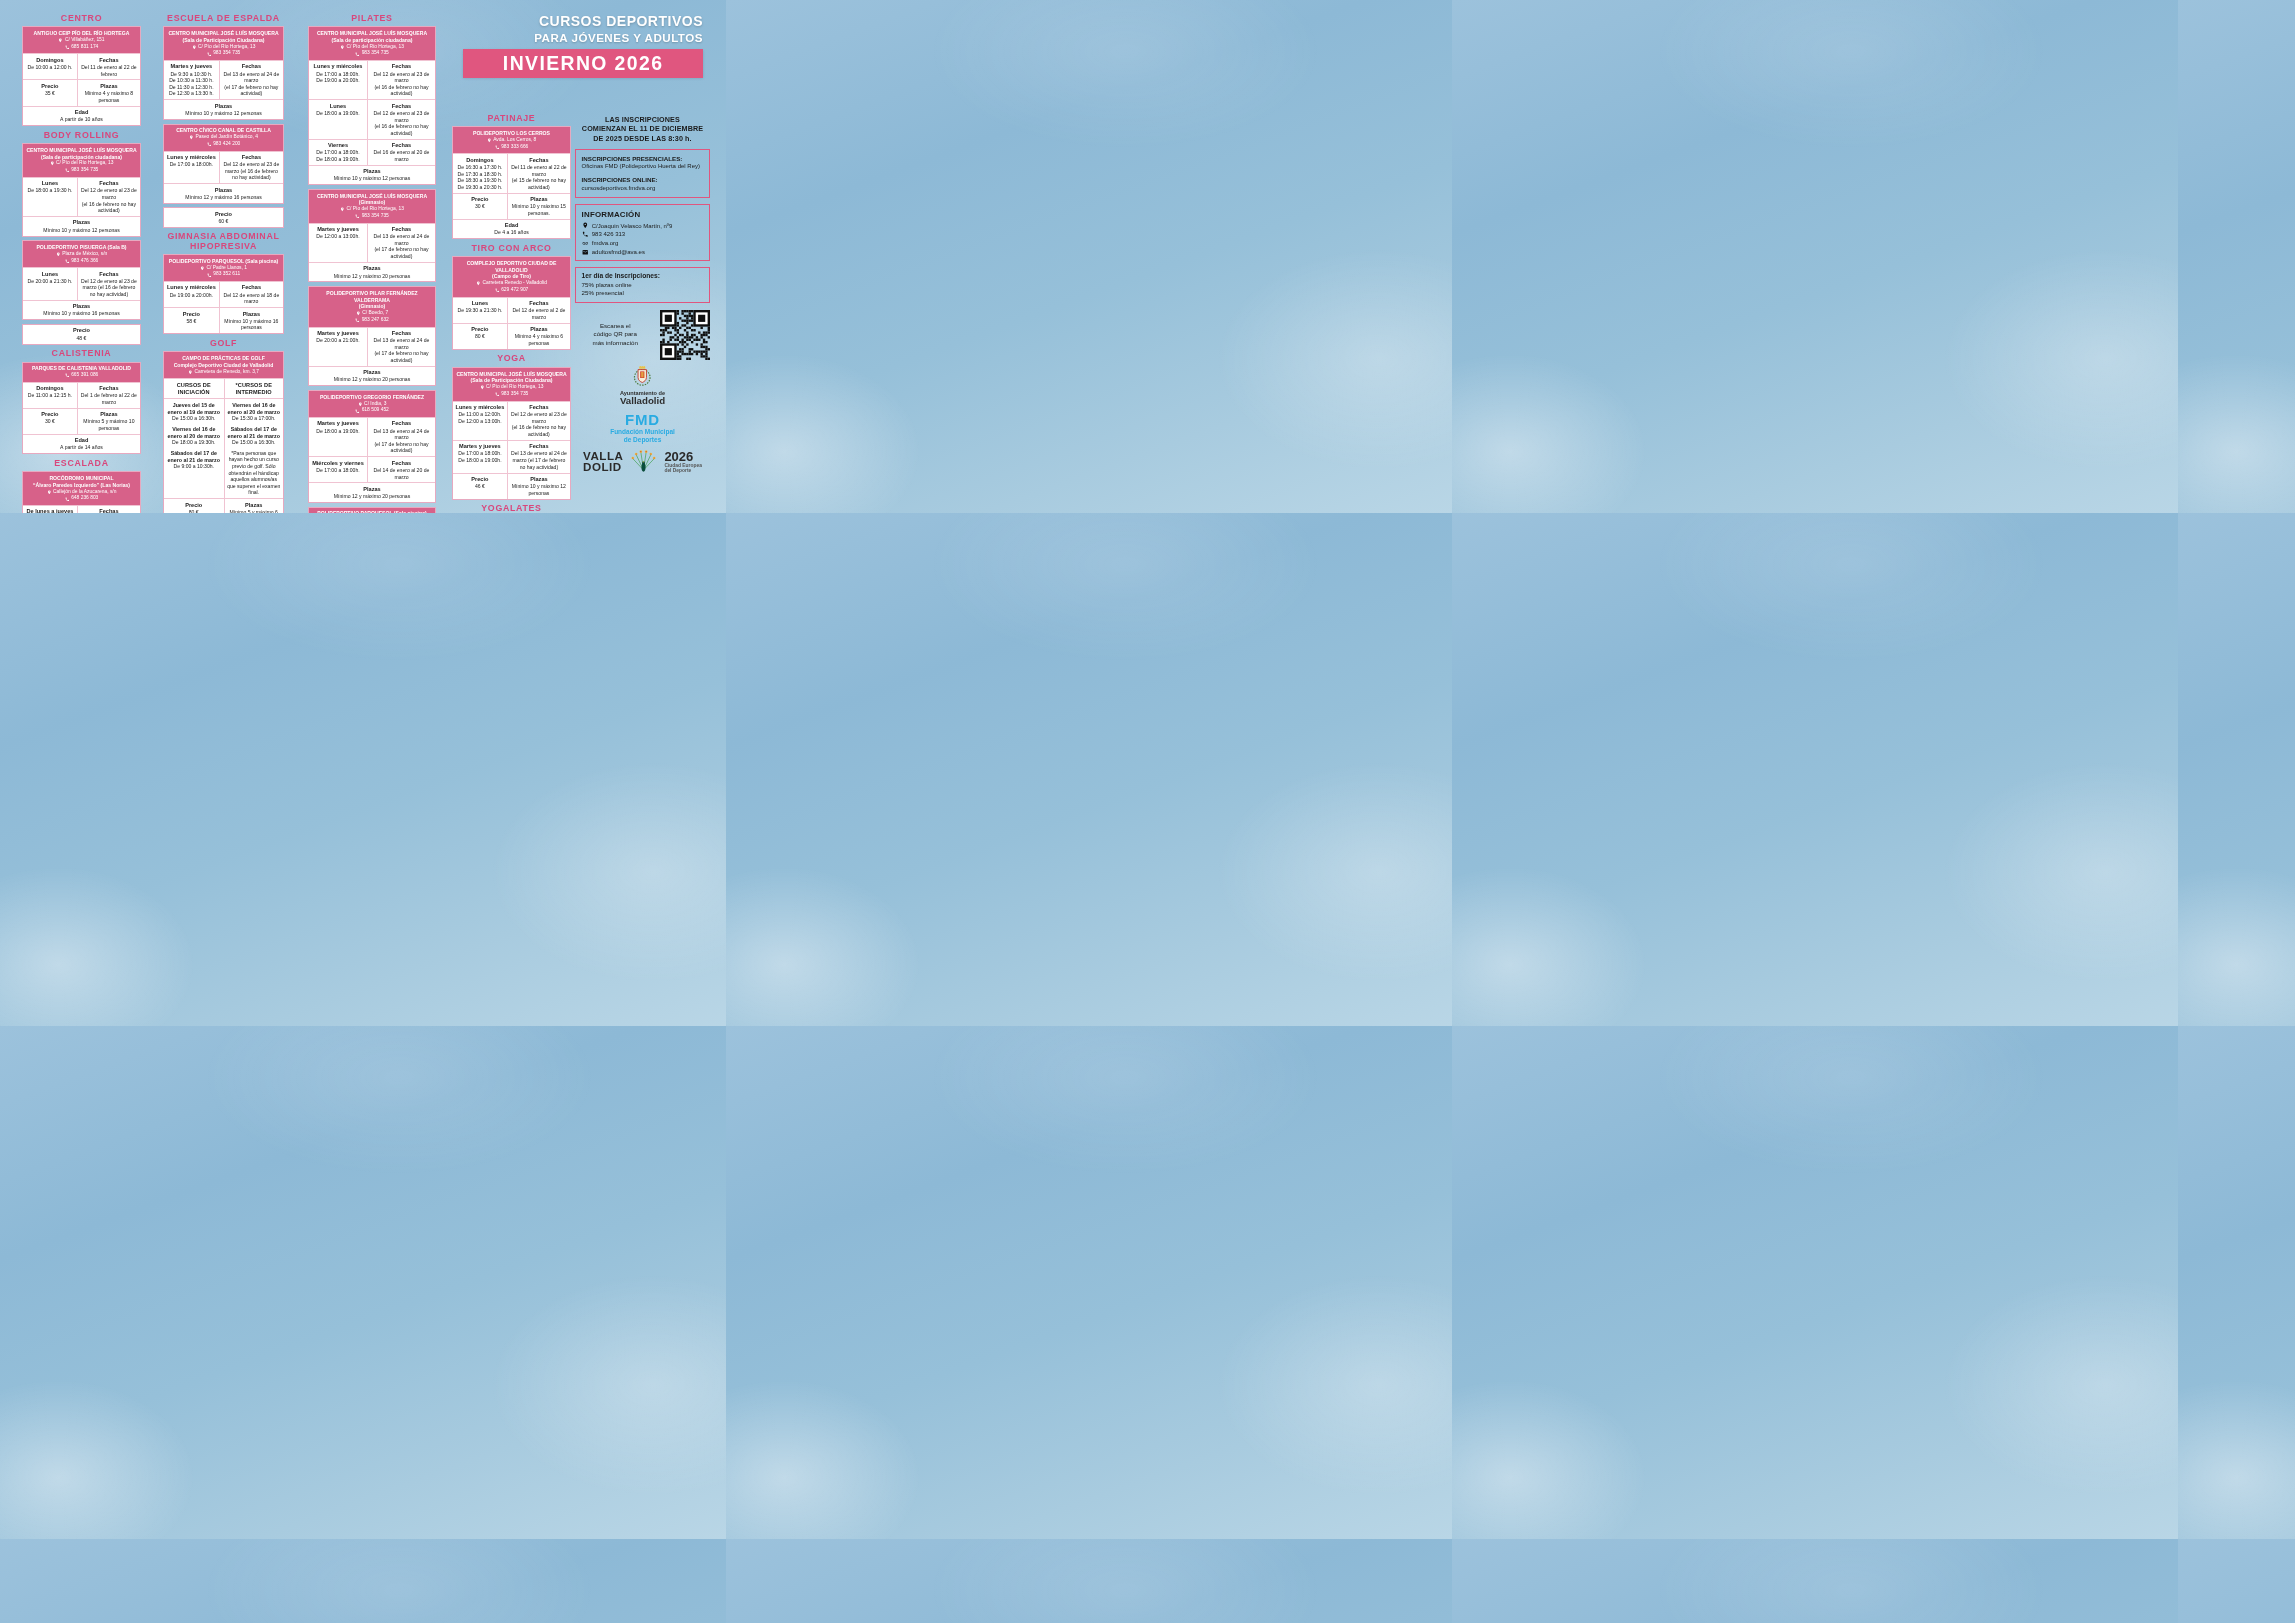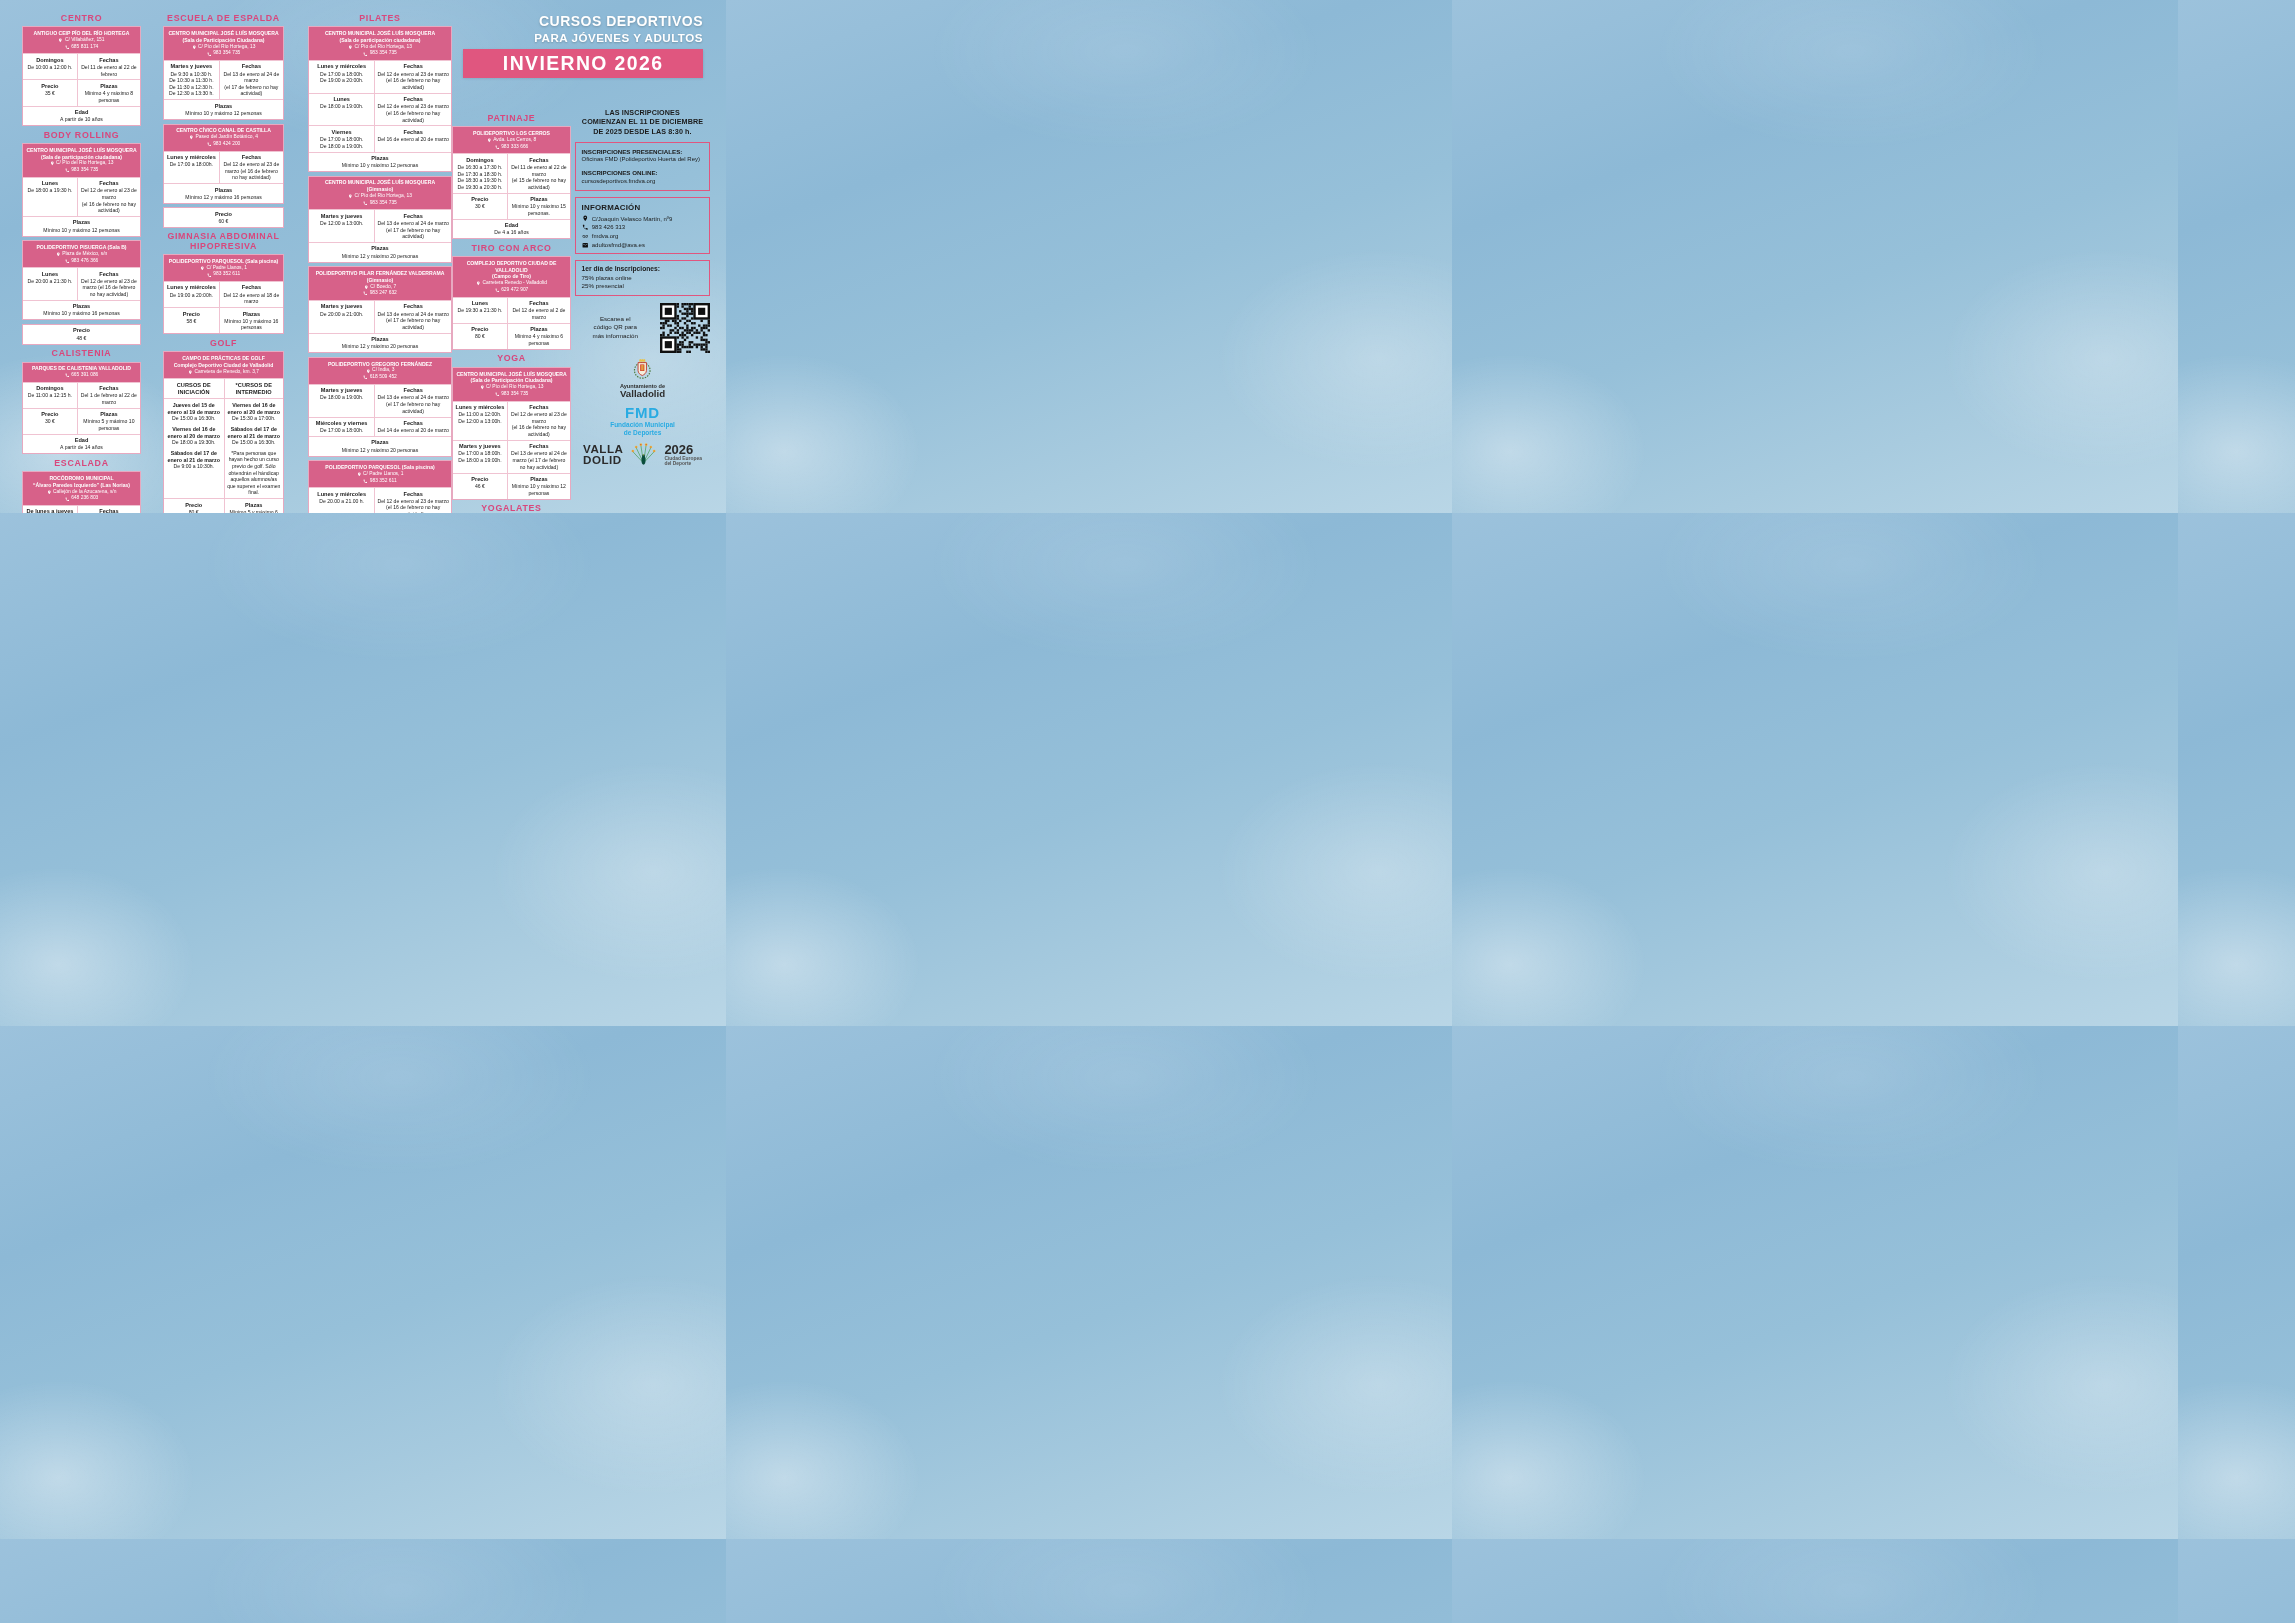--- a/index.html
+++ b/index.html
@@ -9,21 +9,21 @@
     font-family:"Liberation Sans", sans-serif; color:#1b1b1b;
     background:
       radial-gradient(194px 139px at 8% 88%, rgba(255,255,255,.38), rgba(255,255,255,0) 70%),
       radial-gradient(231px 157px at 90% 70%, rgba(255,255,255,.25), rgba(255,255,255,0) 70%),
       radial-gradient(278px 139px at 55% 10%, rgba(255,255,255,.12), rgba(255,255,255,0) 70%),
       linear-gradient(160deg,#9cc2dc 0%,#8db9d6 30%,#96c0d9 55%,#a8cbdf 78%,#b9d6e6 100%);
   }
   .col { position:absolute; }
   .col1 { left:22px;  top:13px;  width:119px; }
   .col2 { left:163px; top:13px;  width:121px; }
-  .col3 { left:308px; top:13px;  width:144px; }
+  .col3 { left:308px; top:13px;  width:128px; }
   .col4 { left:452px; top:113px; width:119px; }
 
   .section { margin-bottom:4.6px; }
   .section-title {
     text-align:center; color:#d8477c; font-weight:bold; font-size:8.8px;
     letter-spacing:0.7px; margin:0.9px 0 3.2px; line-height:1.05;
   }
   .card { background:#fff; border:0.5px solid #e7a9c0; margin-bottom:3.7px; }
   .card-header { background:#d76189; color:#fff; text-align:center; padding:2.8px 2.3px; }
   .hname { font-weight:bold; font-size:5.1px; line-height:1.32; }
@@ -46,21 +46,21 @@
   .head-row .cell-title { font-size:5.6px; letter-spacing:0.1px; }
 
   
   .title-block { position:absolute; left:453px; top:14px; width:250px; text-align:right; }
   .t1 { color:#fff; font-weight:bold; font-size:14px; letter-spacing:0.5px; text-shadow:0 0.9px 2.3px rgba(0,0,0,.22); line-height:1.05; }
   .t2 { color:#fff; font-weight:bold; font-size:11.6px; letter-spacing:0.5px; text-shadow:0 0.9px 1.9px rgba(0,0,0,.22); margin-top:1.9px; }
   .banner { margin-top:5.6px; margin-left:10.2px; background:#e0567f; height:29px; display:flex; align-items:center; justify-content:center;
             box-shadow:0 0.9px 2.8px rgba(0,0,0,.15); }
   .banner .t3 { color:#fff; font-weight:bold; font-size:19.4px; letter-spacing:1.4px; }
 
-  .rinfo { position:absolute; left:575px; top:108px; width:135px; }
+  .rinfo { position:absolute; left:575px; top:115px; width:135px; }
   .notice { font-weight:bold; font-size:7.2px; text-align:center; line-height:1.3; letter-spacing:0.1px; }
   .pink-box { border:1.4px solid #e0567f; padding:4.6px 5.6px; margin-top:6px; }
   .pink-box p { font-size:6px; line-height:1.3; }
   .pink-box .sp { height:4.6px; }
   .pink-box strong { font-size:6.2px; }
   .info-title { font-weight:bold; font-size:7.9px; letter-spacing:0.2px; margin-bottom:3.7px; }
   .info-item { display:flex; align-items:center; gap:3.7px; font-size:6px; margin-top:2.3px; }
   .info-item .ic { width:6.5px; height:6.5px; flex:0 0 6.5px; }
   .info-item .ic svg { width:6.5px; height:6.5px; fill:#111; display:block; }
   .fd-title { font-weight:bold; font-size:6.7px; margin-bottom:1.4px; }

